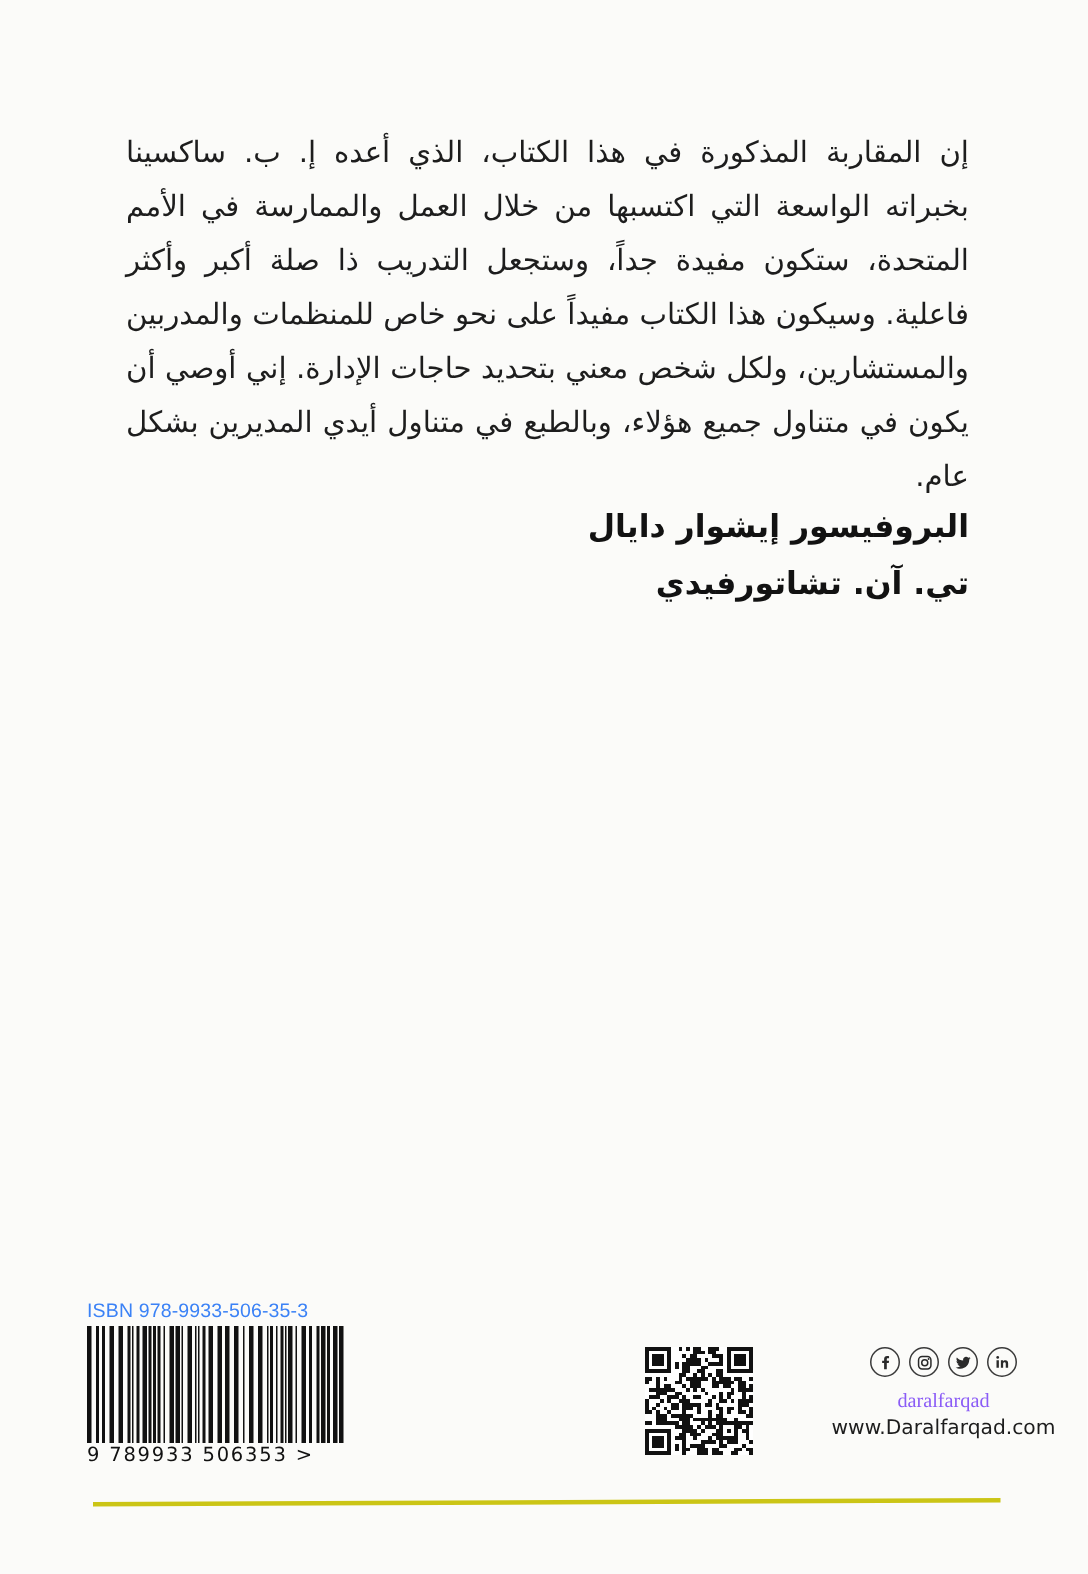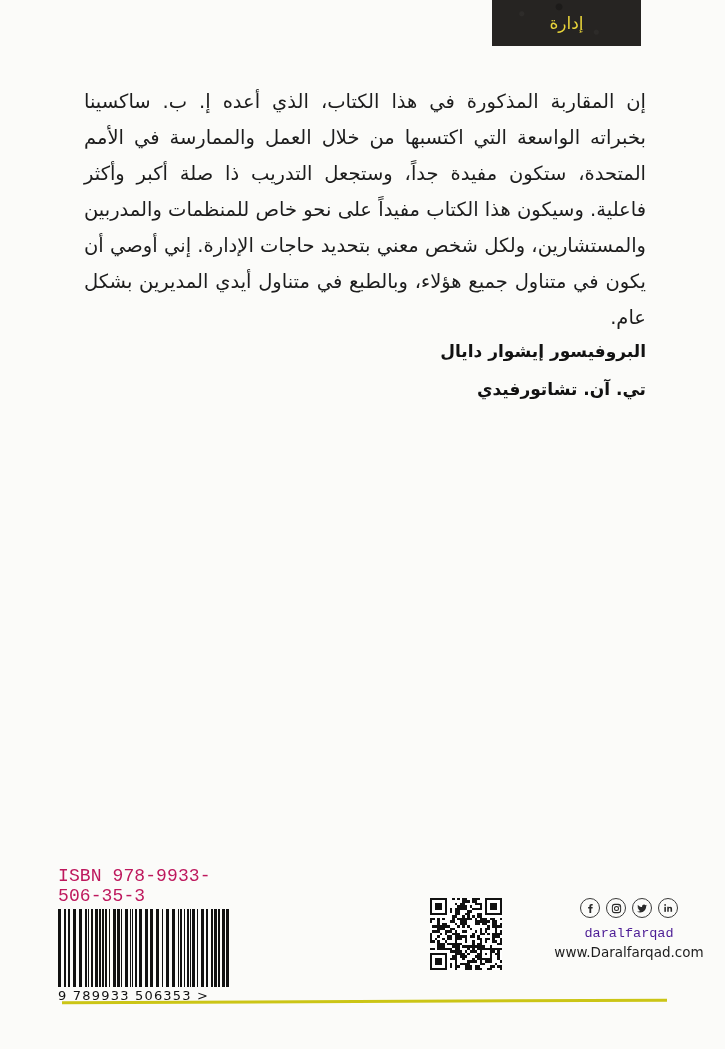--- a/index.html
+++ b/index.html
@@ -57,21 +57,21 @@
     font-size: 19.5px;
     line-height: 36px;
     color: #1d1d1d;
     text-align: justify;
     text-align-last: right;
     direction: rtl;
     font-family: "DejaVu Sans", "Liberation Sans", sans-serif;
   }
   .attrib {
     margin: 2px 0 0 0;
-    font-size: 17px;
+    font-size: 21px;
     line-height: 22px;
     font-weight: bold;
     color: #121212;
     direction: rtl;
     text-align: right;
     font-family: "DejaVu Sans", "Liberation Sans", sans-serif;
   }
   .attrib-block { margin-bottom: 16px; }
   .gap-md { height: 20px; }
 
@@ -85,26 +85,26 @@
   }
 
   
   .barcode-group {
     position: absolute;
     left: 58px;
     top: 0;
     width: 176px;
   }
   .isbn-text {
-    font-size: 18px;
-    color: #be185d;
+    font-size: 13px;
+    color: #3b82f6;
     letter-spacing: 0.1px;
     direction: ltr;
     margin-bottom: 3px;
-    font-family: Liberation Mono, monospace;
+    font-family: Liberation Sans, sans-serif;
   }
   .barcode-bars {
     height: 78px;
     width: 172px;
     display: flex;
     align-items: stretch;
     gap: 0;
   }
   .barcode-bars span { display: block; background: #111; }
   .barcode-bars span.w { background: transparent; }
@@ -163,24 +163,24 @@
     height: 18px;
     border: 1.3px solid #3a3a3a;
     border-radius: 50%;
     display: flex;
     align-items: center;
     justify-content: center;
     color: #2a2a2a;
   }
   .handle {
     font-size: 13.5px;
-    color: #4c1d95;
+    color: #8b5cf6;
     direction: ltr;
     line-height: 18px;
-    font-family: Liberation Mono, monospace;
+    font-family: Liberation Serif, serif;
   }
   .website {
     font-size: 13.5px;
     color: #1d1d1d;
     direction: ltr;
     line-height: 18px;
     font-family: "DejaVu Sans", "Liberation Sans", sans-serif;
   }
 
   
@@ -192,23 +192,20 @@
     height: 3px;
     background: #cbc516;
     transform: rotate(-0.25deg);
   }
 </style>
 </head>
 <body>
 
 <div id="cover">
 
-  <div class="category-banner">
-    <span class="category-banner-label">إدارة</span>
-  </div>
 
   <div class="content">
 
     <div class="attrib-block">
       <p class="para">إن المقاربة المذكورة في هذا الكتاب، الذي أعده إ. ب. ساكسينا بخبراته الواسعة التي اكتسبها من خلال العمل والممارسة في الأمم المتحدة، ستكون مفيدة جداً، وستجعل التدريب ذا صلة أكبر وأكثر فاعلية. وسيكون هذا الكتاب مفيداً على نحو خاص للمنظمات والمدربين والمستشارين، ولكل شخص معني بتحديد حاجات الإدارة. إني أوصي أن يكون في متناول جميع هؤلاء، وبالطبع في متناول أيدي المديرين بشكل عام.</p>
       <p class="attrib">البروفيسور إيشوار دايال</p>
     </div>
 
     <div class="attrib-block">
       <p class="attrib">تي. آن. تشاتورفيدي</p>

